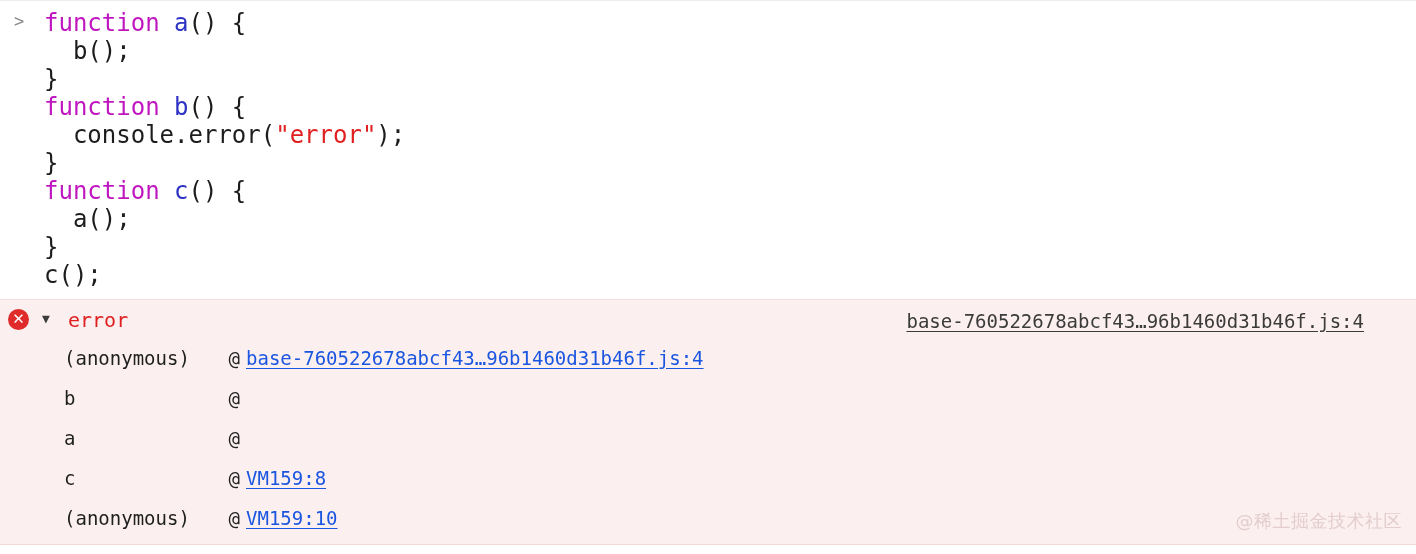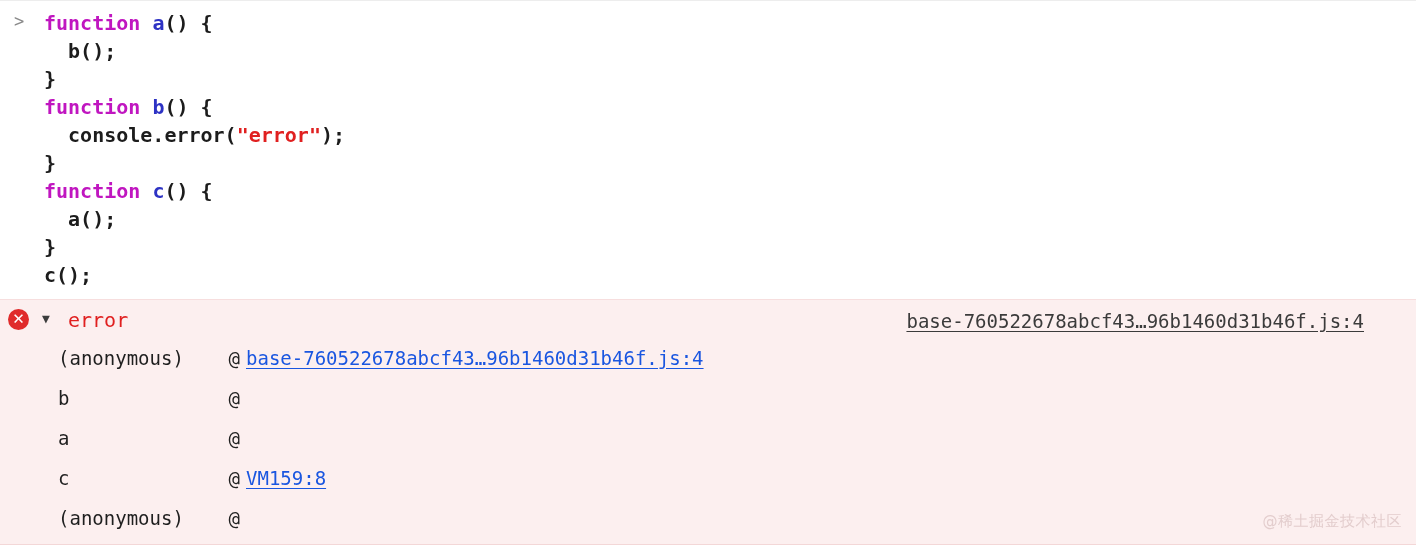--- a/index.html
+++ b/index.html
@@ -42,26 +42,25 @@
     font-size: 17px;
     line-height: 16px;
     text-align: center;
     user-select: none;
   }
 
   .code {
     margin: 0;
     padding: 0 0 0 44px;
     font-family: "DejaVu Sans Mono", "Liberation Mono", monospace;
-    font-size: 20px;
+    font-size: 24px;
     line-height: 28px;
     color: #202124;
     white-space: pre;
     letter-spacing: 0px;
-    font-weight: bold;
   }
   .tok-kw   { color: #c016c0; }
   .tok-fn   { color: #2d32c4; }
   .tok-plain{ color: #1c1c1c; }
   .tok-str  { color: #e02020; }
 
   
   .error-group {
     position: relative;
     background: #fcefef;
@@ -139,21 +138,21 @@
   .frame {
     position: relative;
     height: 40px;
     font-family: "DejaVu Sans Mono", "Liberation Mono", monospace;
     font-size: 19px;
     line-height: 40px;
     white-space: nowrap;
   }
   .frame .fn-name {
     position: absolute;
-    left: 58px;
+    left: 64px;
     top: 0;
     color: #1f1f1f;
   }
   .frame .at {
     position: absolute;
     left: 218px;
     top: 0;
     width: 22px;
     text-align: right;
     color: #1f1f1f;
@@ -167,21 +166,21 @@
     text-underline-offset: 3px;
     cursor: pointer;
   }
 
   
   .watermark {
     position: absolute;
     right: 14px;
     bottom: 14px;
     font-family: "DejaVu Sans", "Liberation Sans", sans-serif;
-    font-size: 15px;
+    font-size: 18px;
     line-height: 18px;
     color: #e3cdcd;
     user-select: none;
     letter-spacing: 0.5px;
     margin-left: 9px;
   }
 </style>
 </head>
 <body>
 
@@ -225,19 +224,20 @@
           <span class="at">@</span>
         </li>
         <li class="frame">
           <span class="fn-name">c</span>
           <span class="at">@</span>
           <a class="frame-link">VM159:8</a>
         </li>
         <li class="frame">
           <span class="fn-name">(anonymous)</span>
           <span class="at">@</span>
+          <a class="frame-link">VM159:10</a>
         </li>
       </ul>
 
     <div class="watermark">@稀土掘金技术社区</div>
   </div>
 
 </div>
 
 </body></html>

